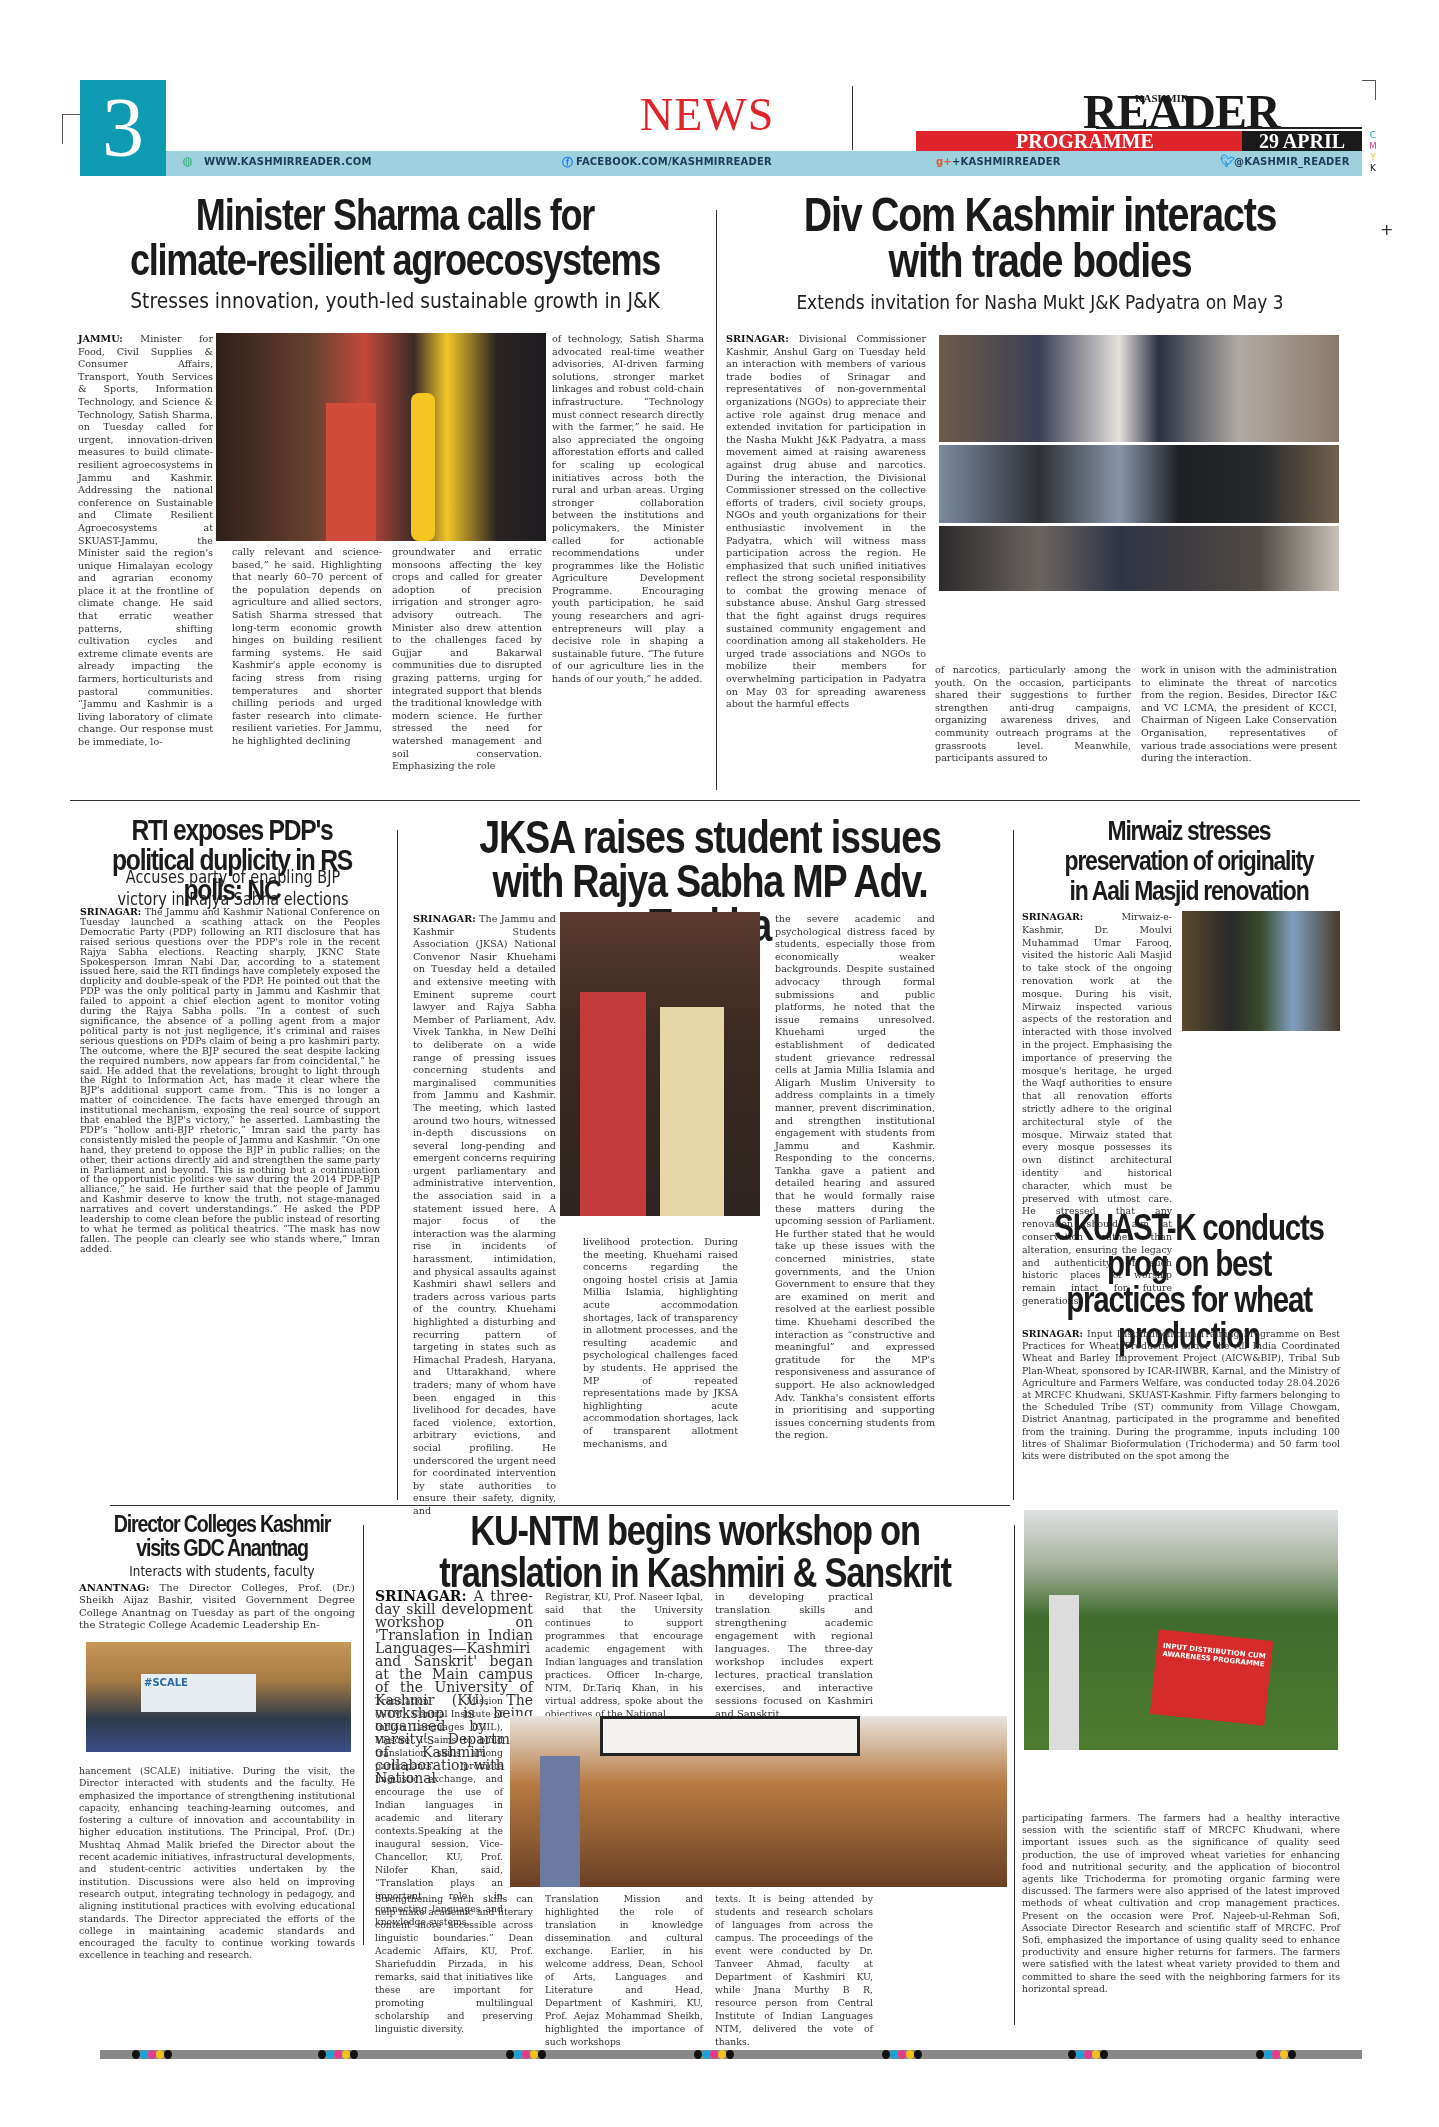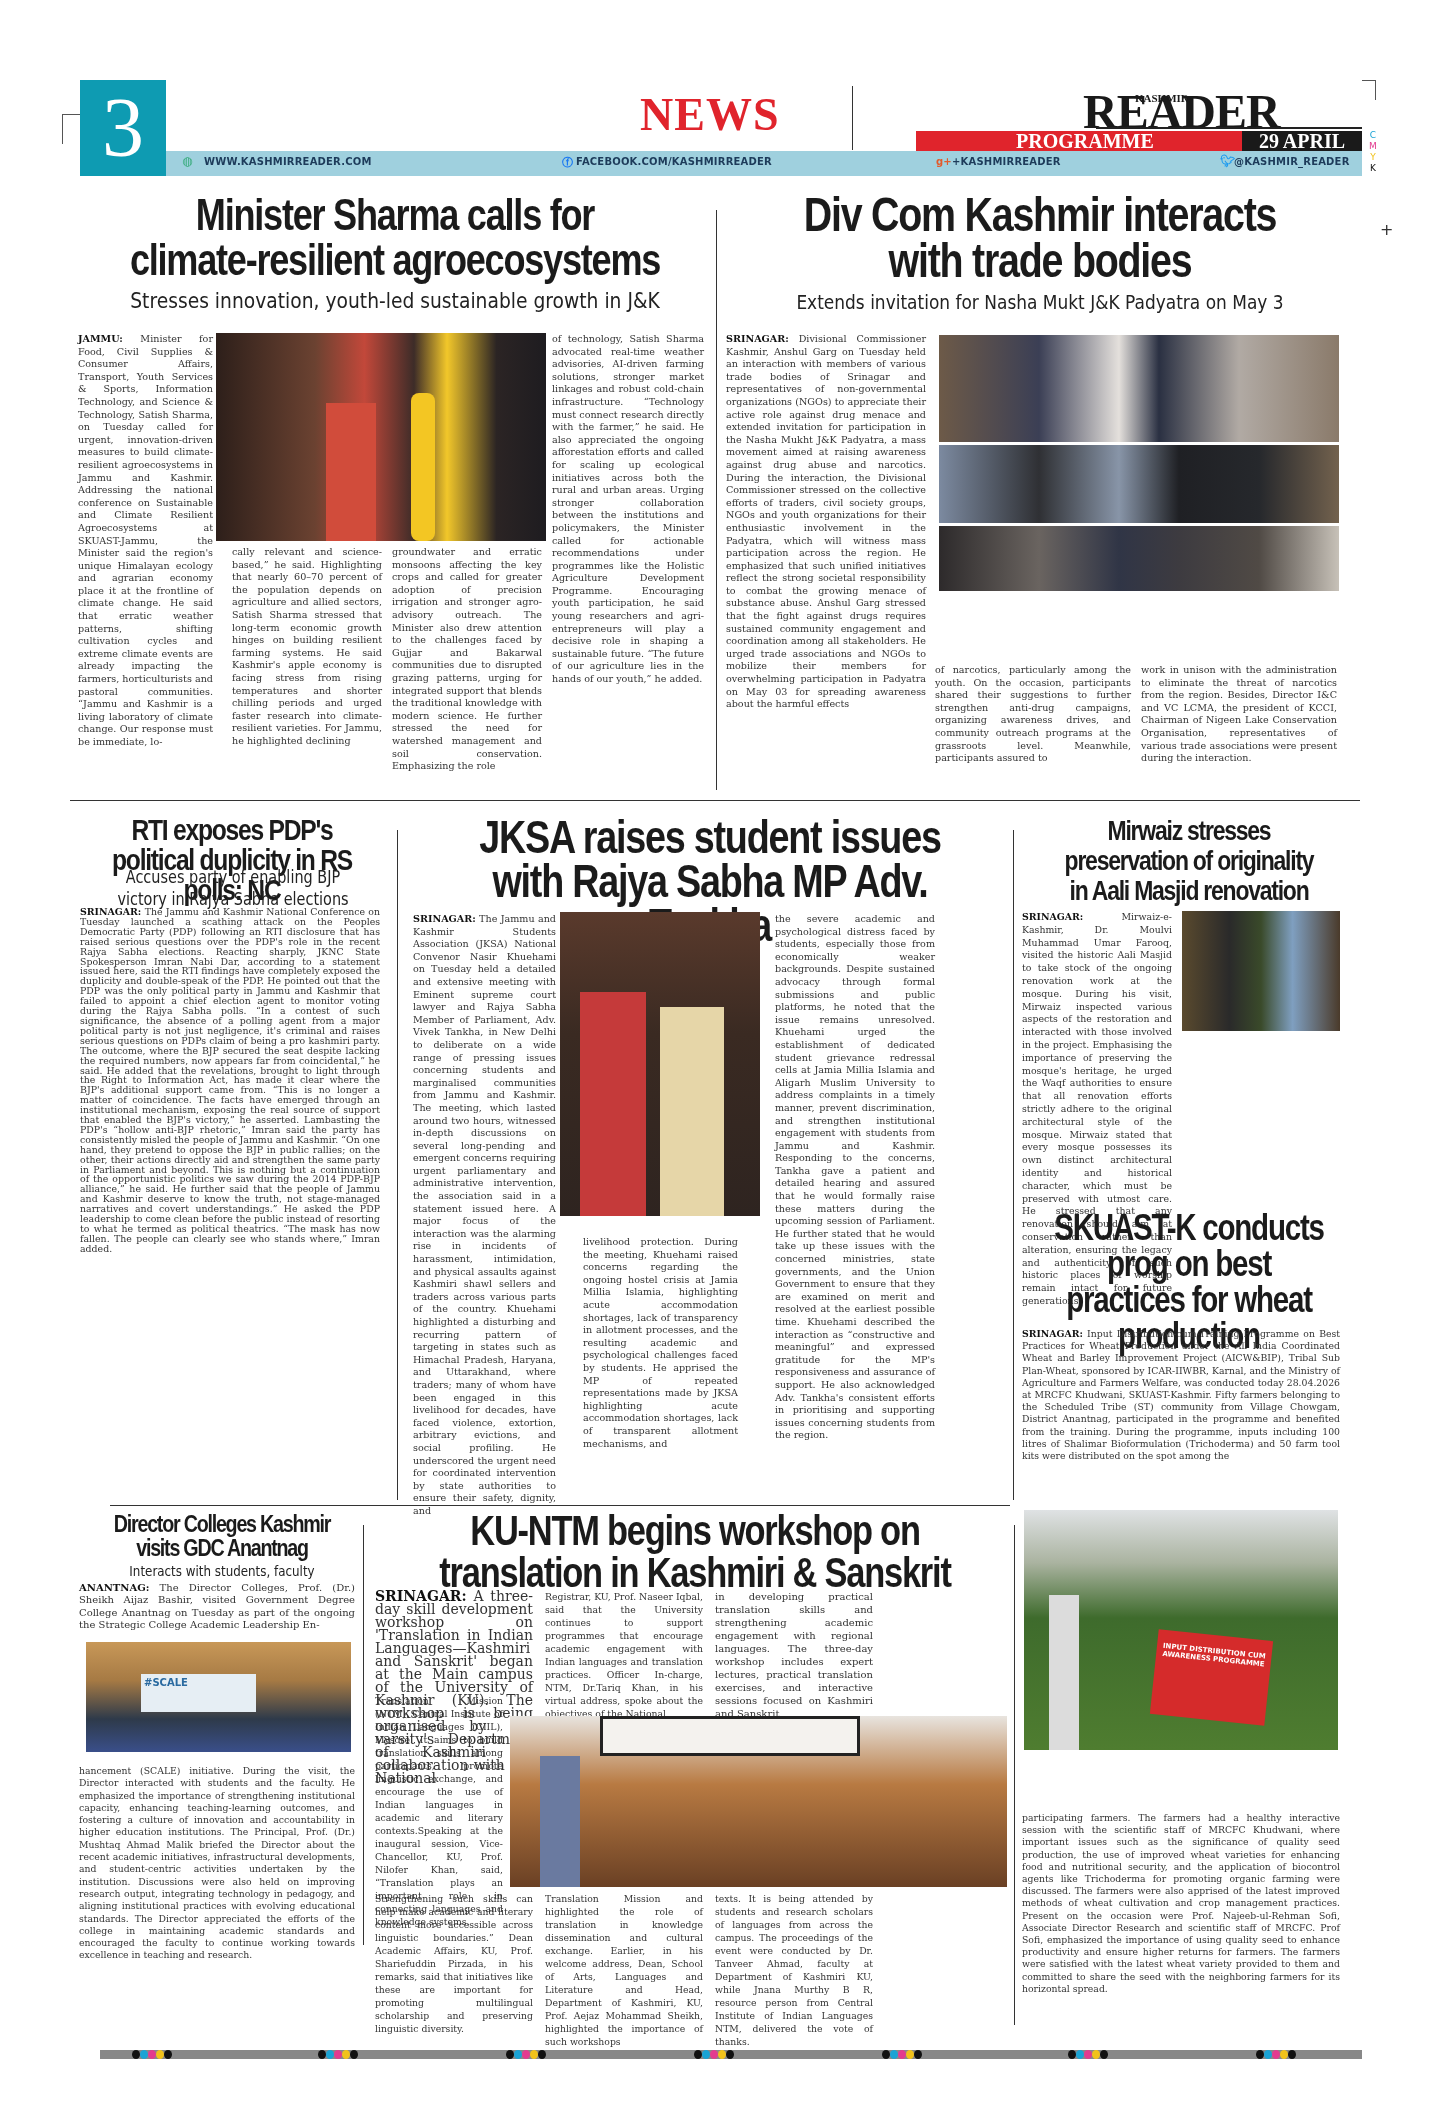--- a/index.html
+++ b/index.html
@@ -2,21 +2,21 @@
 <html><head>
 <meta charset="utf-8">
 <style>
 *{box-sizing:border-box;margin:0;padding:0}
 body{width:1439px;height:2127px;background:#fff;position:relative;overflow:hidden;font-family:"DejaVu Serif",serif;color:#222}
 .abs{position:absolute}
 .crop{position:absolute;border-color:#555;border-style:solid}
 .pgnum{left:80px;top:80px;width:86px;height:96px;background:#0e9bb2;color:#fff;font-family:"Liberation Serif",serif;font-size:84px;line-height:96px;text-align:center}
 .bar{left:166px;top:151px;width:1196px;height:25px;background:#9fd0de}
 .bar span{position:absolute;top:5px;font-family:"DejaVu Sans",sans-serif;font-weight:bold;font-size:10px;color:#1d3b5a;letter-spacing:.2px}
-.news{left:640px;top:88px;font-family:"Liberation Serif",serif;font-weight:bold;font-size:46px;color:#e0242c;letter-spacing:1px}
+.news{left:640px;top:88px;font-family:"Liberation Serif",serif;font-weight:normal;font-size:46px;color:#e0242c;letter-spacing:1px}
 .vdiv{left:852px;top:86px;width:1px;height:64px;background:#333}
 .reader{left:1083px;top:84px;font-family:"Liberation Serif",serif;font-weight:bold;font-size:48px;color:#1a1a1a;letter-spacing:-1px}
 .reader small{position:absolute;left:52px;top:8px;font-size:11px;letter-spacing:0}
 .dateline{left:916px;top:131px;width:446px;height:20px;background:#e0242c}
 .dateline .day{position:absolute;left:100px;top:-1px;font-family:"Liberation Serif",serif;font-weight:bold;font-size:20px;color:#fff}
 .dateline .dt{position:absolute;right:0;top:0;width:120px;height:20px;background:#1a1a1a;color:#fff;font-family:"Liberation Serif",serif;font-weight:bold;font-size:20px;line-height:20px;text-align:center}
 .cmyk{left:1368px;top:130px;width:10px;font-family:"DejaVu Sans",sans-serif;font-size:9px;line-height:11px;text-align:center}
 .hl{font-family:"Liberation Sans",sans-serif;font-weight:bold;color:#1b1b1b;text-align:center;letter-spacing:-1.5px;transform:scaleX(.82);transform-origin:center top}
 .sub{font-family:"DejaVu Sans",sans-serif;color:#222;text-align:center;transform:scaleX(.85);transform-origin:center top}
 .col{font-size:9.6px;line-height:12.6px;text-align:justify;hyphens:auto;color:#333}

